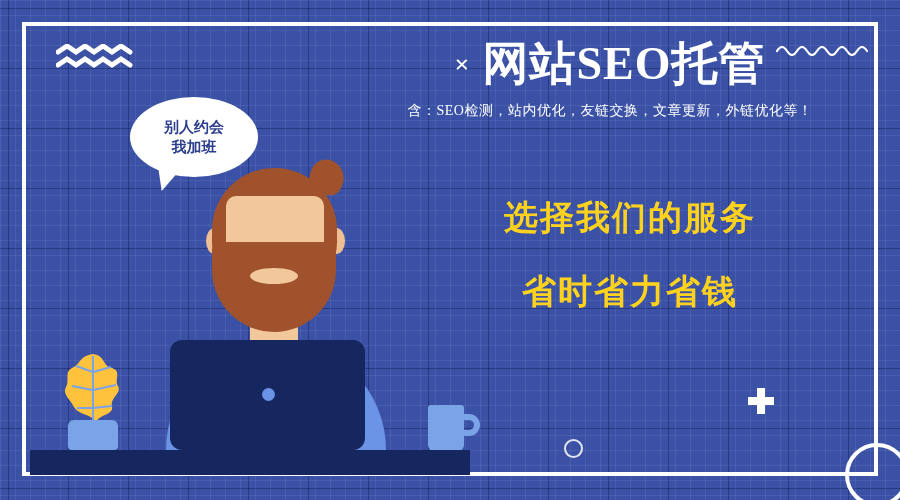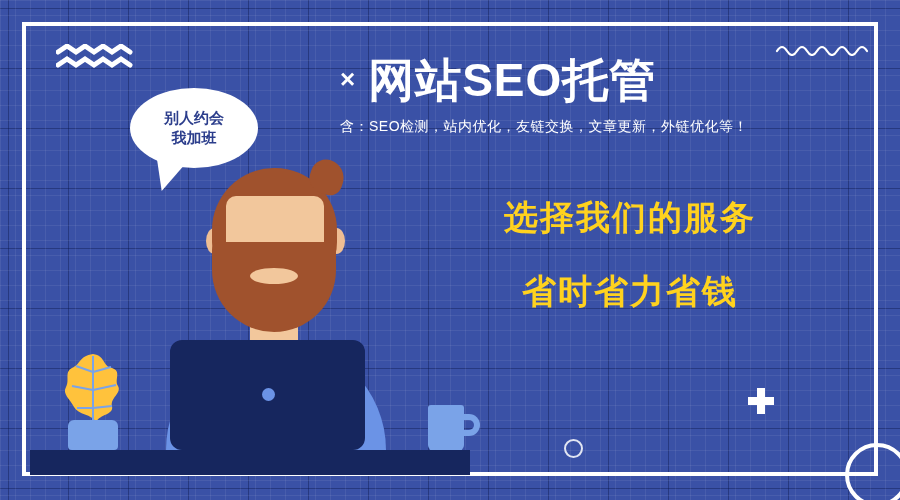--- a/index.html
+++ b/index.html
@@ -45,22 +45,22 @@
     border:2px solid rgba(255,255,255,.85);border-radius:50%;
   }
   .ring-corner{
     position:absolute;left:845px;top:446px;width:56px;height:56px;
     border:4px solid #fff;border-radius:50%;
     transform:translate(-50%,-50%);
     left:877px;top:475px;
   }
   
   .headline{
-    position:absolute;left:340px;top:56px;width:540px;
-    text-align:left;color:#fff;
+    position:absolute;left:340px;top:40px;width:540px;
+    text-align:center;color:#fff;font-family:Liberation Serif, serif;
   }
   .headline .title{
     font-size:46px;font-weight:bold;letter-spacing:1px;
     line-height:1.05;white-space:nowrap;
   }
   .headline .title .xmark{
     font-size:26px;font-weight:bold;vertical-align:middle;
     margin-right:12px;position:relative;top:-4px;
   }
   .headline .subtitle{
@@ -71,21 +71,21 @@
   .slogans{
     position:absolute;left:430px;top:195px;width:400px;text-align:center;
   }
   .slogans .line{
     color:#FFD21E;font-size:34px;font-weight:bold;letter-spacing:2px;
     margin-bottom:28px;white-space:nowrap;
   }
   .slogans .line:last-child{margin-bottom:12px;}
   
   .bubble{
-    position:absolute;left:130px;top:88px;width:128px;height:80px;
+    position:absolute;left:130px;top:97px;width:128px;height:80px;
     background:#fff;border-radius:50%;
   }
   .bubble .btxt{
     position:absolute;inset:0;display:flex;flex-direction:column;
     align-items:center;justify-content:center;
     color:#2C3E8C;font-size:15px;font-weight:bold;line-height:1.35;
   }
   .bubble-tail{
     position:absolute;left:154px;top:158px;width:0;height:0;
     border-left:10px solid transparent;

